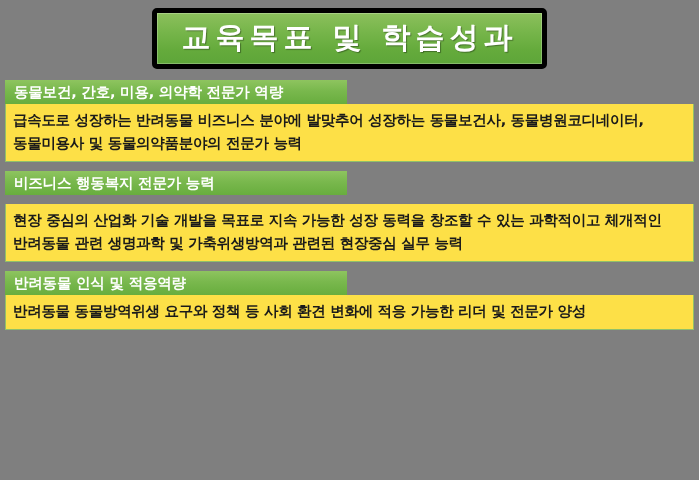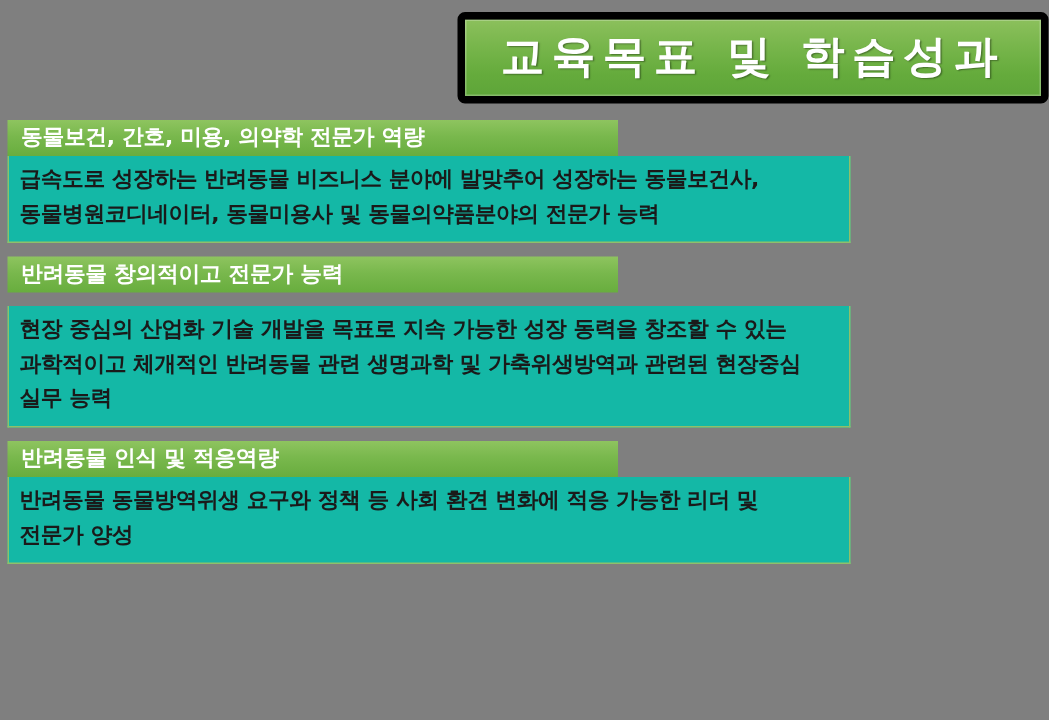--- a/index.html
+++ b/index.html
@@ -22,21 +22,21 @@
     background: #7f7f7f;
     box-sizing: border-box;
   }
 
   
   .title-wrap {
     position: absolute;
     left: 0;
     top: 8px;
     width: 699px;
-    text-align: right;
+    text-align: center;
   }
   .title-box {
     display: inline-block;
     box-sizing: border-box;
     padding: 5px 24px 8px 24px;
     border: 5px solid #000000;
     border-radius: 5px;
     background: linear-gradient(to bottom, #8cc05c 0%, #76b54a 38%, #65ab3c 72%, #5ea539 100%);
     box-shadow: inset 0 0 0 1px rgba(255,255,255,0.25);
   }
@@ -61,39 +61,39 @@
 
   .section {
     margin-bottom: 9px;
   }
   .section:last-child {
     margin-bottom: 12px;
   }
 
   .sec-header {
     box-sizing: border-box;
-    width: 407px;
+    width: 342px;
     background: linear-gradient(to bottom, #8ec45f 0%, #79b84d 45%, #68ad3e 100%);
     padding: 3px 0 4px 9px;
     height: 24px;
   }
   .sec-header-text {
     display: block;
     color: #ffffff;
     font-size: 14.5px;
     font-weight: bold;
     line-height: 18px;
     white-space: nowrap;
     letter-spacing: -0.2px;
   }
 
   .sec-body {
     box-sizing: border-box;
-    width: 562px;
-    background: #14b8a6;
+    width: 689px;
+    background: #fde047;
     border: 1px solid #8fc06a;
     border-top: none;
     padding: 5px 18px 6px 7px;
   }
   .sec-body-text {
     display: block;
     color: #1a1a1a;
     font-size: 14.5px;
     font-weight: bold;
     line-height: 23px;
@@ -119,21 +119,21 @@
         <span class="sec-header-text">동물보건, 간호, 미용, 의약학 전문가 역량</span>
       </div>
       <div class="sec-body">
         <span class="sec-body-text">급속도로 성장하는 반려동물 비즈니스 분야에 발맞추어 성장하는 동물보건사, 동물병원코디네이터, 동물미용사 및 동물의약품분야의 전문가 능력</span>
       </div>
     </div>
 
 
     <div class="section">
       <div class="sec-header">
-        <span class="sec-header-text">반려동물 창의적이고 전문가 능력</span>
+        <span class="sec-header-text">비즈니스 행동복지 전문가 능력</span>
       </div>
     </div>
 
     <div class="section">
       <div class="sec-body">
         <span class="sec-body-text">현장 중심의 산업화 기술 개발을 목표로 지속 가능한 성장 동력을 창조할 수 있는 과학적이고 체개적인 반려동물 관련 생명과학 및 가축위생방역과 관련된 현장중심 실무 능력</span>
       </div>
     </div>
 
     <div class="section">

